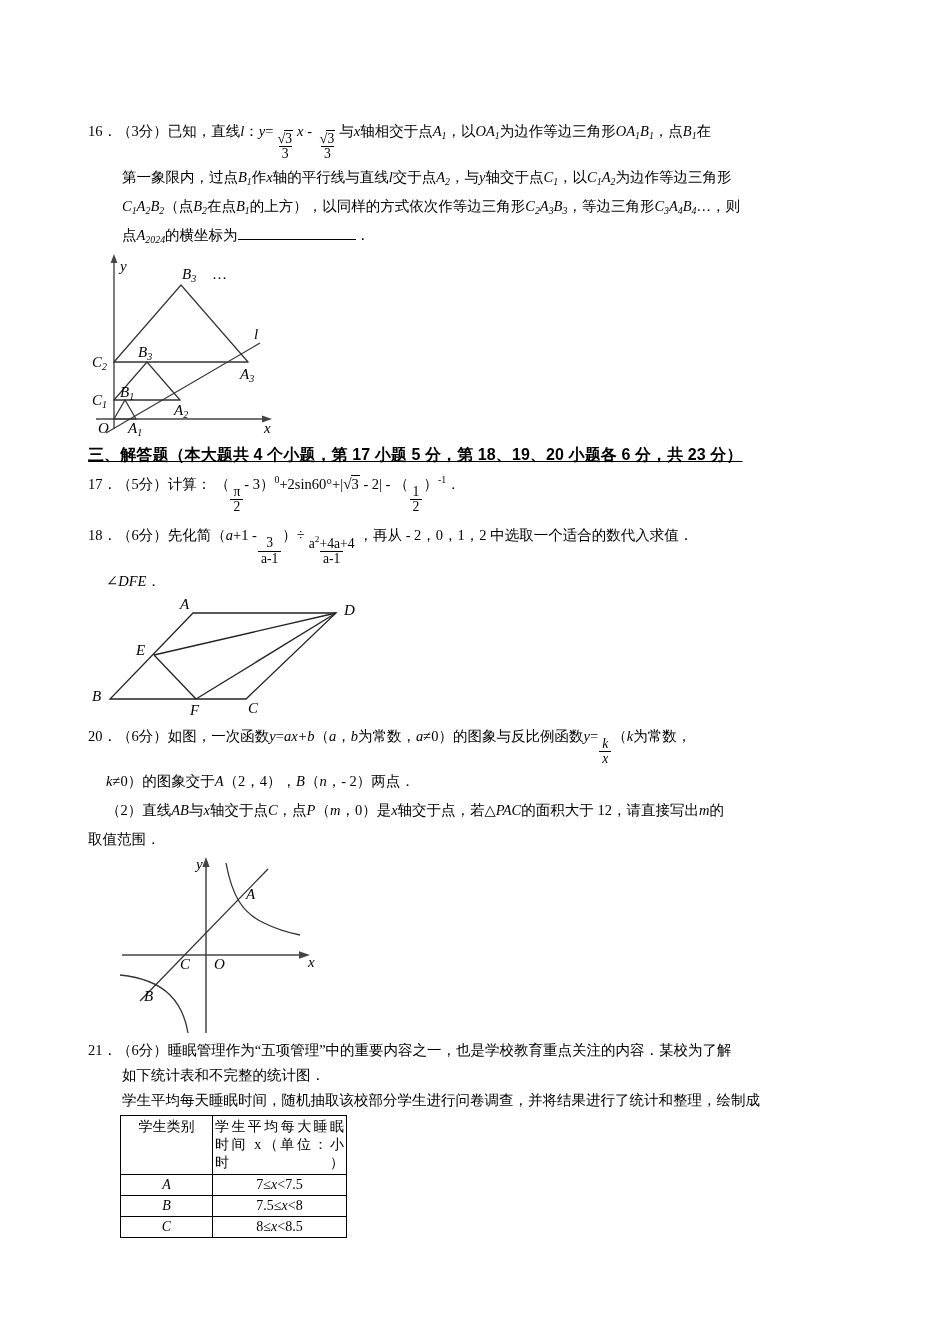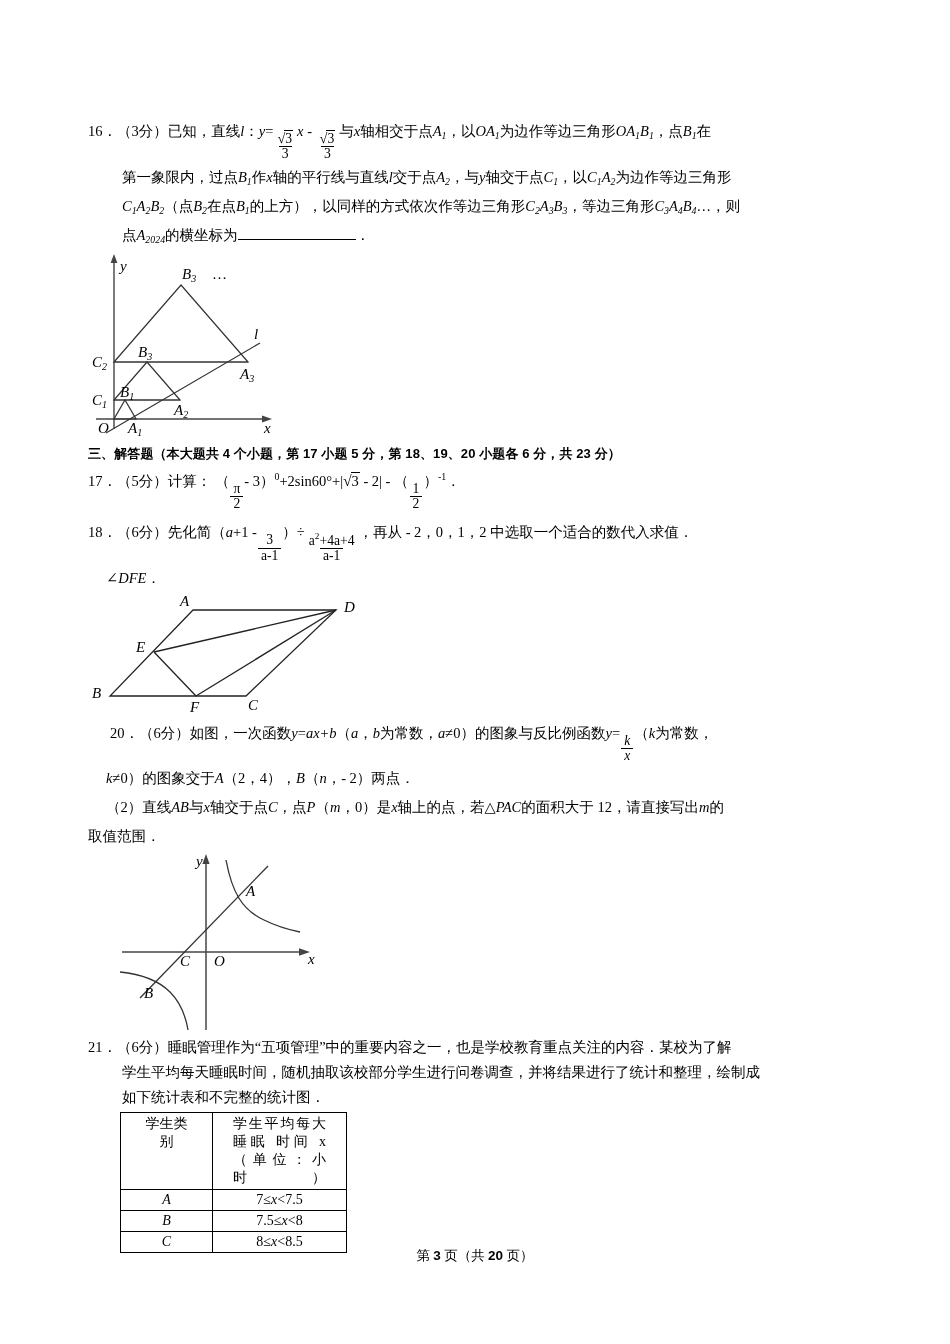--- a/index.html
+++ b/index.html
@@ -17,23 +17,24 @@
 
   .content { position: absolute; left: 88px; top: 118px; width: 776px; }
 
   .prob { font-size: 14.5px; line-height: 1.85; margin-bottom: 2px; }
   .indent { padding-left: 34px; }
   .indent2 { padding-left: 18px; }
 
   .sec-head {
     font-family: "Liberation Sans", "DejaVu Sans", sans-serif;
     font-weight: bold;
-    font-size: 13px;
+    font-size: 16px;
     margin: 9px 0 4px 0;
     letter-spacing: 0.1px;
+    text-decoration: underline;
   }
 
   i, .it { font-style: italic; }
 
   
   .frac {
     display: inline-flex;
     flex-direction: column;
     align-items: center;
     vertical-align: -0.52em;
@@ -56,21 +57,21 @@
   .fig { margin: 2px 0 4px 0; }
 
   table.stat {
     border-collapse: collapse;
     margin-left: 32px;
     margin-top: 3px;
     font-size: 14px;
   }
   table.stat td {
     border: 1.2px solid #000;
-    padding: 2px 20px;
+    padding: 2px 2px;
     text-align: center;
     vertical-align: top;
   }
   table.stat td.c1 { width: 92px; }
   table.stat td.c2 { width: 134px; text-align: justify; text-align-last: justify; }
   table.stat td.rng { text-align: left; text-align-last: center; }
 
   .footer {
     position: absolute;
     left: 0; right: 0;
@@ -189,31 +190,31 @@
 
         <text x="92" y="12" class="lbl">A</text>
         <text x="4" y="104" class="lbl">B</text>
         <text x="160" y="116" class="lbl">C</text>
         <text x="256" y="18" class="lbl">D</text>
         <text x="48" y="58" class="lbl">E</text>
         <text x="102" y="118" class="lbl">F</text>
       </svg>
     </div>
 
-    <div class="prob" style="margin-top:6px;margin-left:22px;">
+    <div class="prob" style="margin-top:6px;">
       <span>20</span>．<span>（6分）</span><span>如图，一次函数</span><i>y</i><span>=</span><i>ax</i><i>+b</i><span>（</span><i>a</i><span>，</span><i>b</i><span>为常数，</span><i>a</i><span>≠0）</span><span>的图象与反比例函数</span><i>y</i><span>=</span><span class="frac">
           <span class="n"><i>k</i></span>
           <span class="d"><i>x</i></span>
         </span><span>（</span><i>k</i><span>为常数，</span>
     </div>
     <div class="prob indent2">
       <i>k</i><span>≠0）的图象交于</span><i>A</i><span>（2，4）</span><span>，</span><i>B</i><span>（</span><i>n</i><span>，- 2）两点．</span>
     </div>
     <div class="prob indent2">
-      <span>（2）直线</span><i>AB</i><span>与</span><i>x</i><span>轴交于点</span><i>C</i><span>，点</span><i>P</i><span>（</span><i>m</i><span>，0）是</span><i>x</i><span>轴上的点，若△</span><i>PAC</i><span>的面积大于 12，请直接写出</span><i>m</i><span>的</span>
+      <span>（2）直线</span><i>AB</i><span>与</span><i>x</i><span>轴交于点</span><i>C</i><span>，点</span><i>P</i><span>（</span><i>m</i><span>，0）是</span><i>x</i><span>轴交于点，若△</span><i>PAC</i><span>的面积大于 12，请直接写出</span><i>m</i><span>的</span>
     </div>
     <div class="prob">取值范围．</div>
 
     <div class="fig" style="margin-left:30px;">
       <svg width="230" height="180" viewBox="0 0 230 180">
 
         <line x1="88" y1="178" x2="88" y2="10" stroke="#444" stroke-width="1.5"></line>
         <polygon points="88,2 84.4,12 91.6,12" fill="#444"></polygon>
         <line x1="4" y1="100" x2="184" y2="100" stroke="#444" stroke-width="1.5"></line>
         <polygon points="192,100 181,96.2 181,103.8" fill="#444"></polygon>
@@ -230,22 +231,22 @@
         <text x="128" y="44" class="lbl">A</text>
         <text x="26" y="146" class="lbl">B</text>
         <text x="62" y="114" class="lbl">C</text>
       </svg>
     </div>
 
 
     <div class="prob" style="line-height:1.6;">
       <span>21</span>．<span>（6分）</span><span>睡眠管理作为“五项管理”中的重要内容之一，也是学校教育重点关注的内容．某校为了解</span>
     </div>
+    <div class="prob indent" style="line-height:1.6;">如下统计表和不完整的统计图．</div>
     <div class="prob indent" style="line-height:1.6;">学生平均每天睡眠时间，随机抽取该校部分学生进行问卷调查，并将结果进行了统计和整理，绘制成</div>
-    <div class="prob indent" style="line-height:1.6;">如下统计表和不完整的统计图．</div>
 
     <table class="stat">
       <tbody>
           <tr>
         <td class="c1">学生类别</td>
         <td class="c2">
           <span>学生平均每大睡眠</span>
           <span>时间 x（单位：小</span>
           <span>时）</span>
         </td>
@@ -260,17 +261,14 @@
       </tr>
       <tr>
         <td class="c1"><i>C</i></td>
         <td class="c2 rng"><span>8≤</span><i>x</i><span>&lt;8.5</span></td>
       </tr>
     </tbody>
       </table>
 
   </div>
 
-  <div class="footer">
-    <span>第</span>&nbsp;<b>3</b>&nbsp;<span>页（共</span>&nbsp;<b>20</b>&nbsp;<span>页）</span>
-  </div>
 
 </div>
 
 </body></html>

